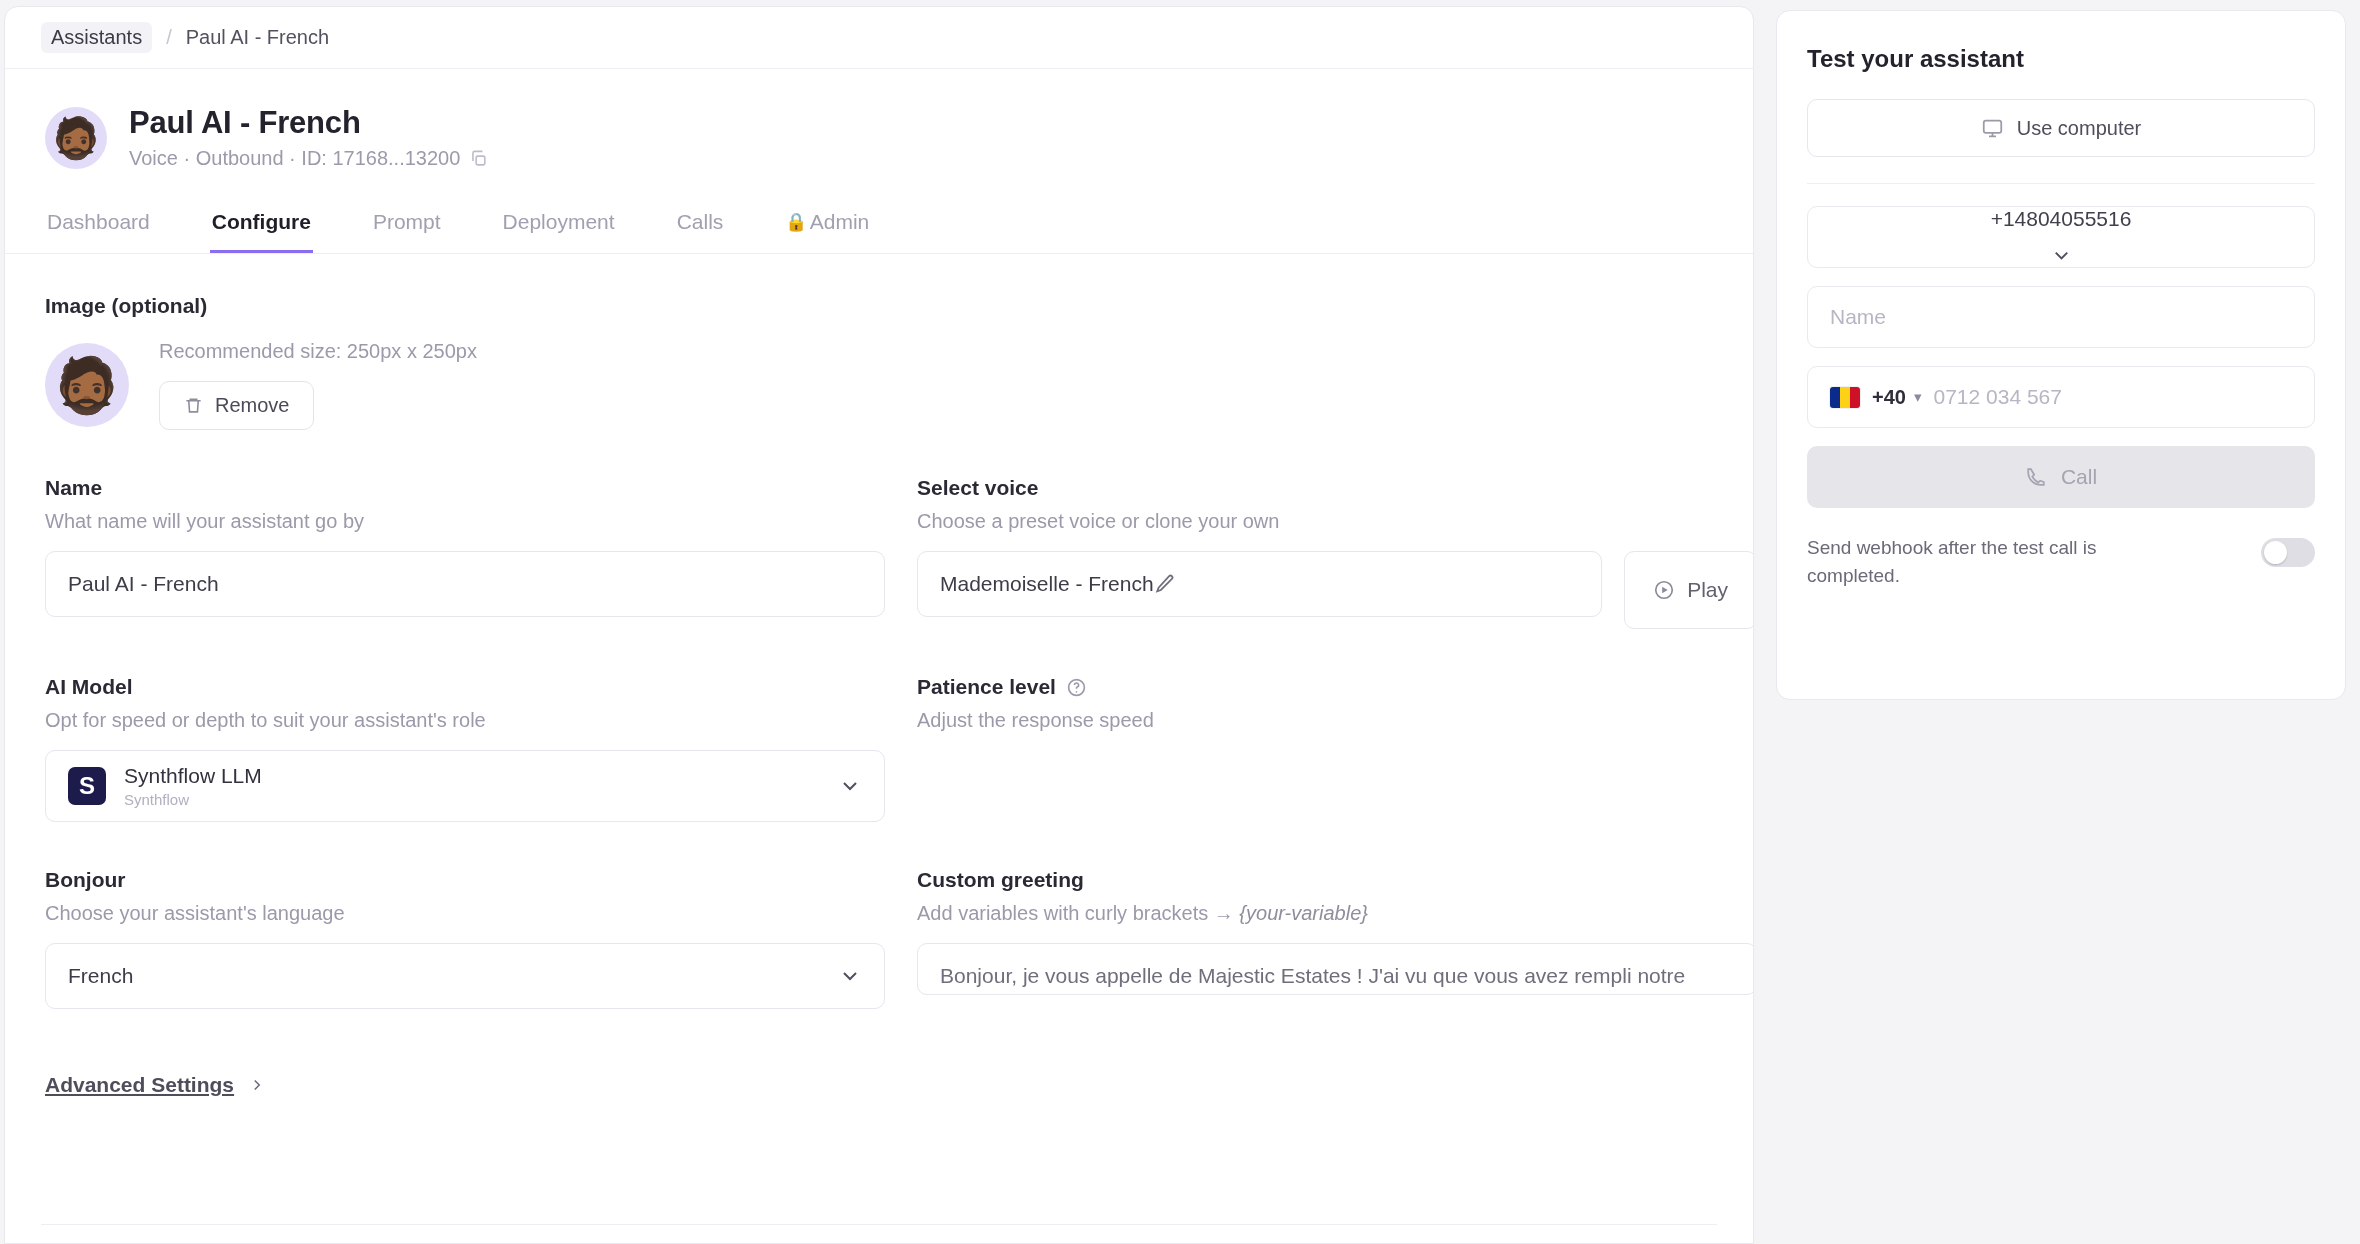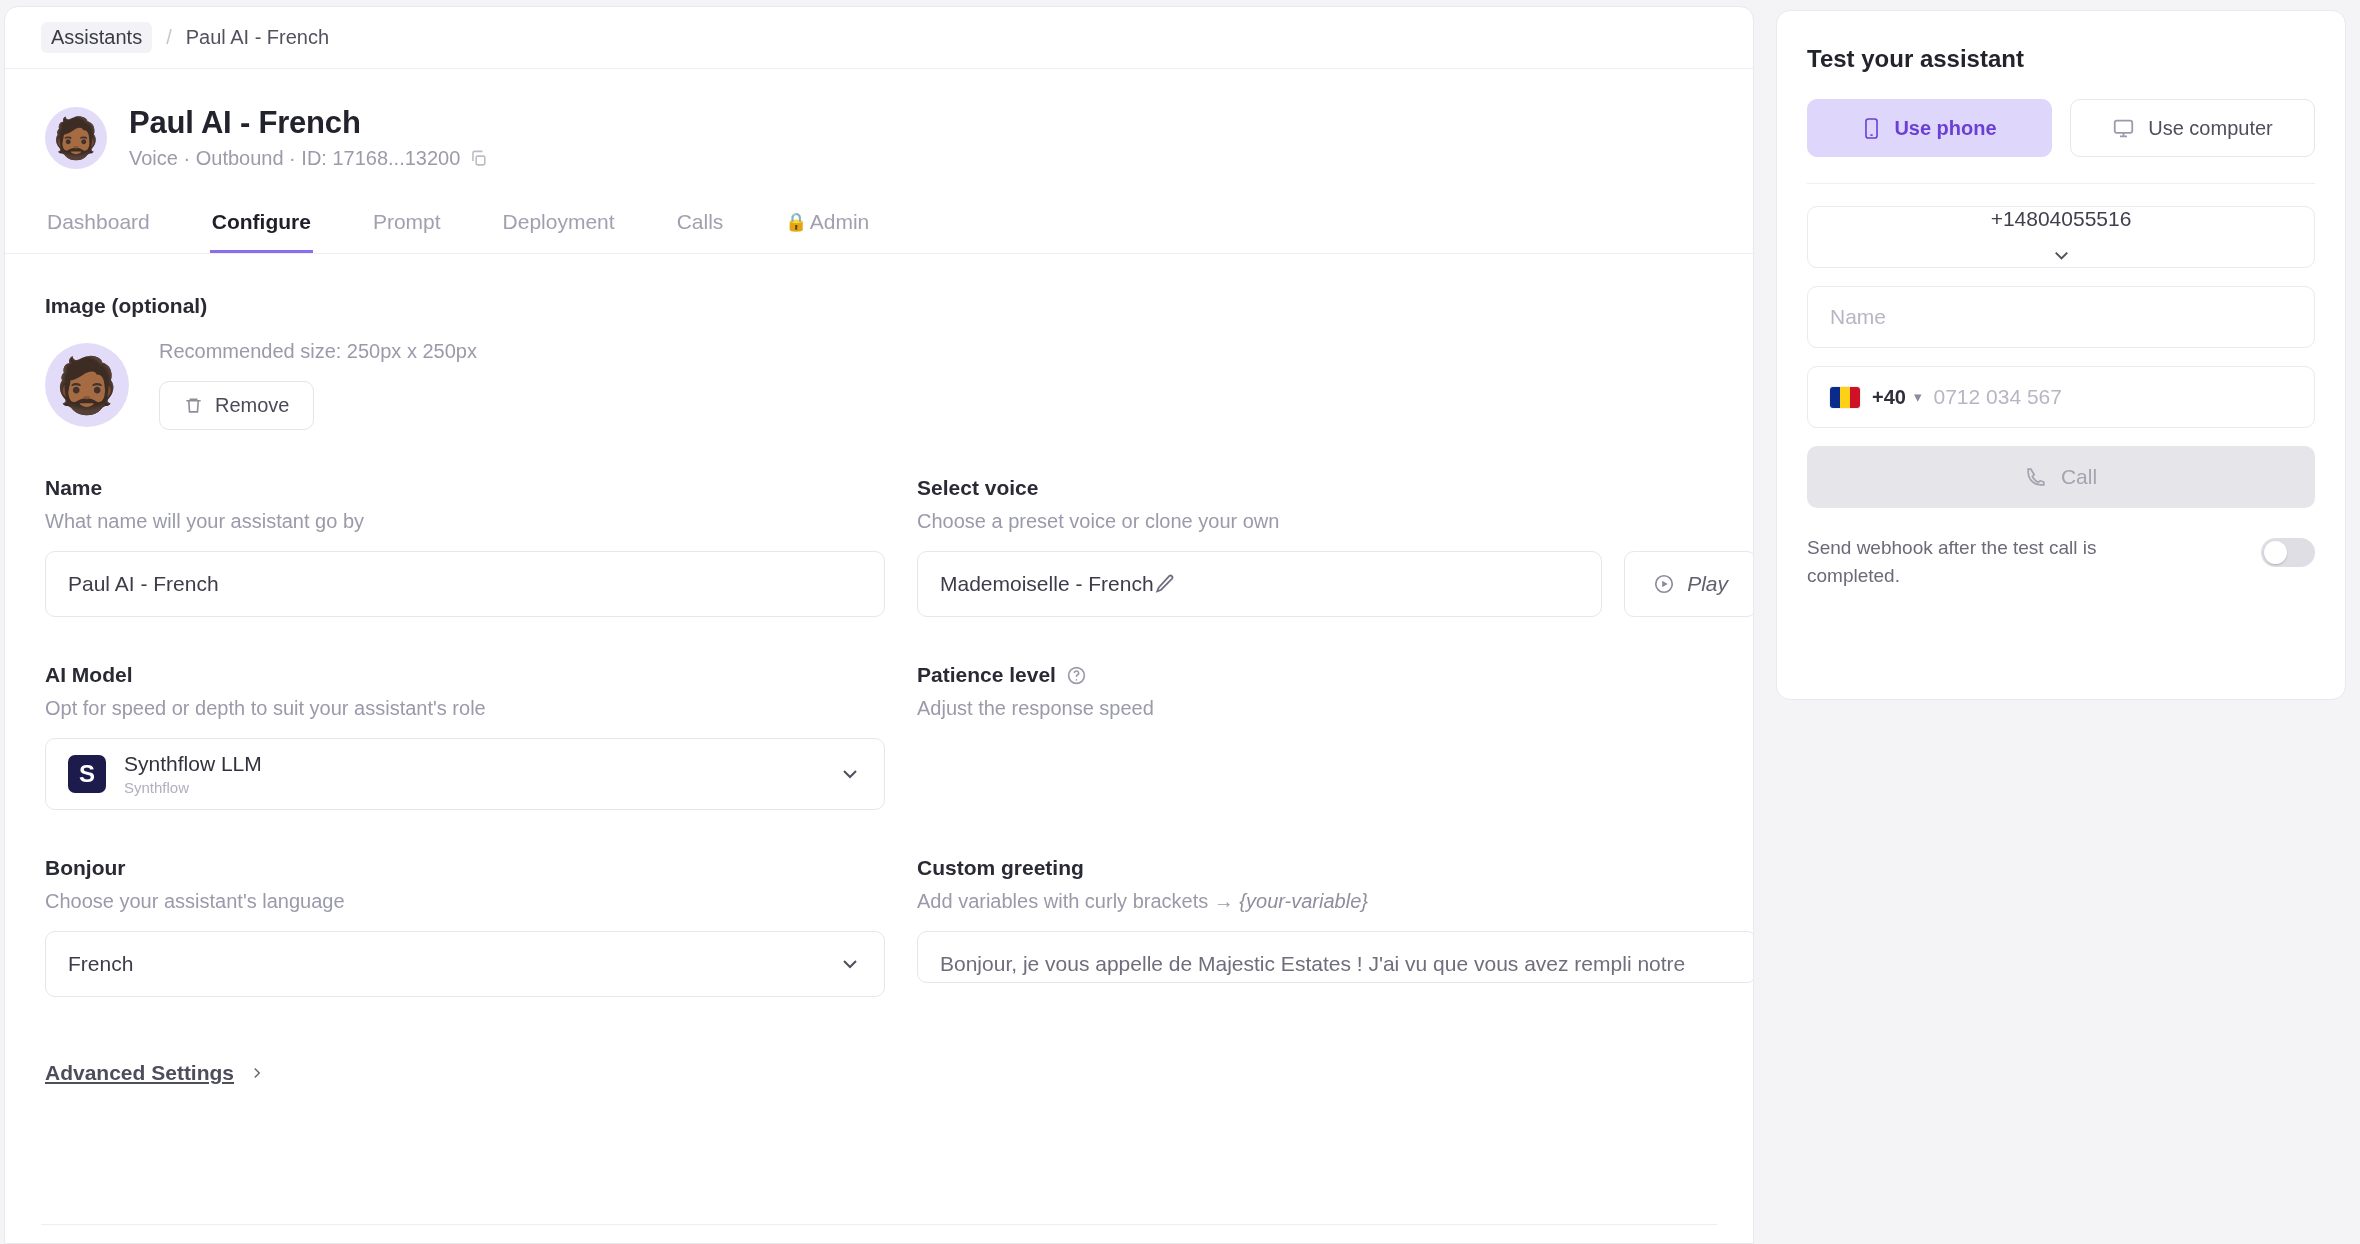--- a/index.html
+++ b/index.html
@@ -142,31 +142,30 @@
     align-items: center;
     padding: 0 22px;
     font-size: 21px;
     color: #3d3d4a;
     width: 100%;
   }
   .row-inline { display: flex; gap: 22px; align-items: stretch; }
   .voice-select { flex: 1; justify-content: flex-start; }
   .btn-play {
     margin-top: 18px;
-    height: 66px;
+    height: 78px;
     border: 1px solid #e6e6ee;
     border-radius: 10px;
     background: #fff;
     display: flex; align-items: center; gap: 12px;
     padding: 0 28px;
     font-size: 21px;
     color: #60606e;
     cursor: pointer;
     flex: none;
-    font-style: italic;
   }
   .model-box {
     margin-top: 18px;
     height: 72px;
     border: 1px solid #e6e6ee;
     border-radius: 10px;
     background: #fff;
     display: flex; align-items: center;
     padding: 0 22px;
     gap: 18px;
@@ -456,29 +455,20 @@
       </span>
     </div>
 
     <div class="bottom-div"></div>
   </div>
 
   <div class="test-panel">
     <div class="test-title">Test your assistant</div>
 
     <div class="mode-row">
-      <div class="mode-btn active">
-        <span>
-          <svg width="19" height="23" viewBox="0 0 24 28" fill="none" stroke="#6b3fd4" stroke-width="2">
-            <rect x="5" y="2" width="14" height="24" rx="3"></rect>
-              <path d="M10.5 22.3h3"></path>
-          </svg>
-        </span>
-        <span>Use phone</span>
-      </div>
       <div class="mode-btn">
         <span>
           <svg width="23" height="21" viewBox="0 0 26 24" fill="none" stroke="#9a9aa9" stroke-width="2">
             <rect x="3" y="3" width="20" height="14" rx="2.5"></rect>
               <path d="M9 21h8M13 17v4"></path>
           </svg>
         </span>
         <span>Use computer</span>
       </div>
     </div>

